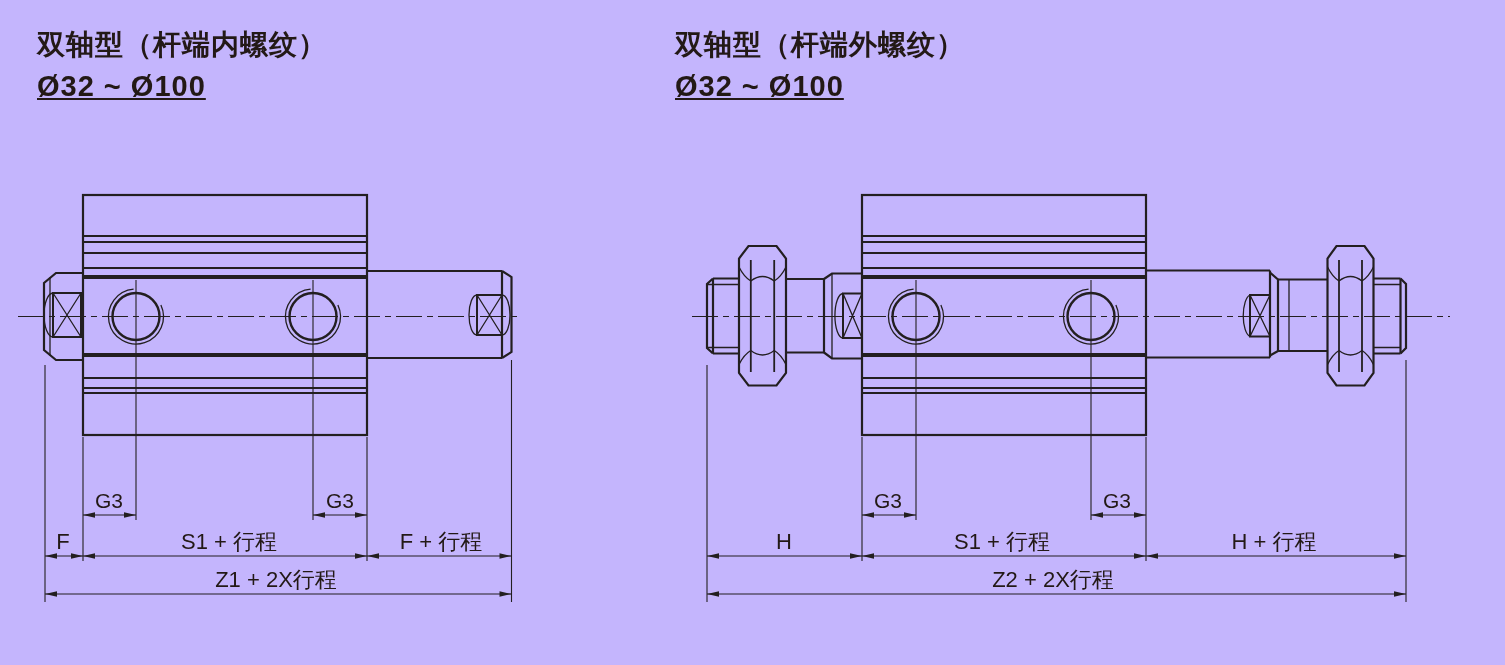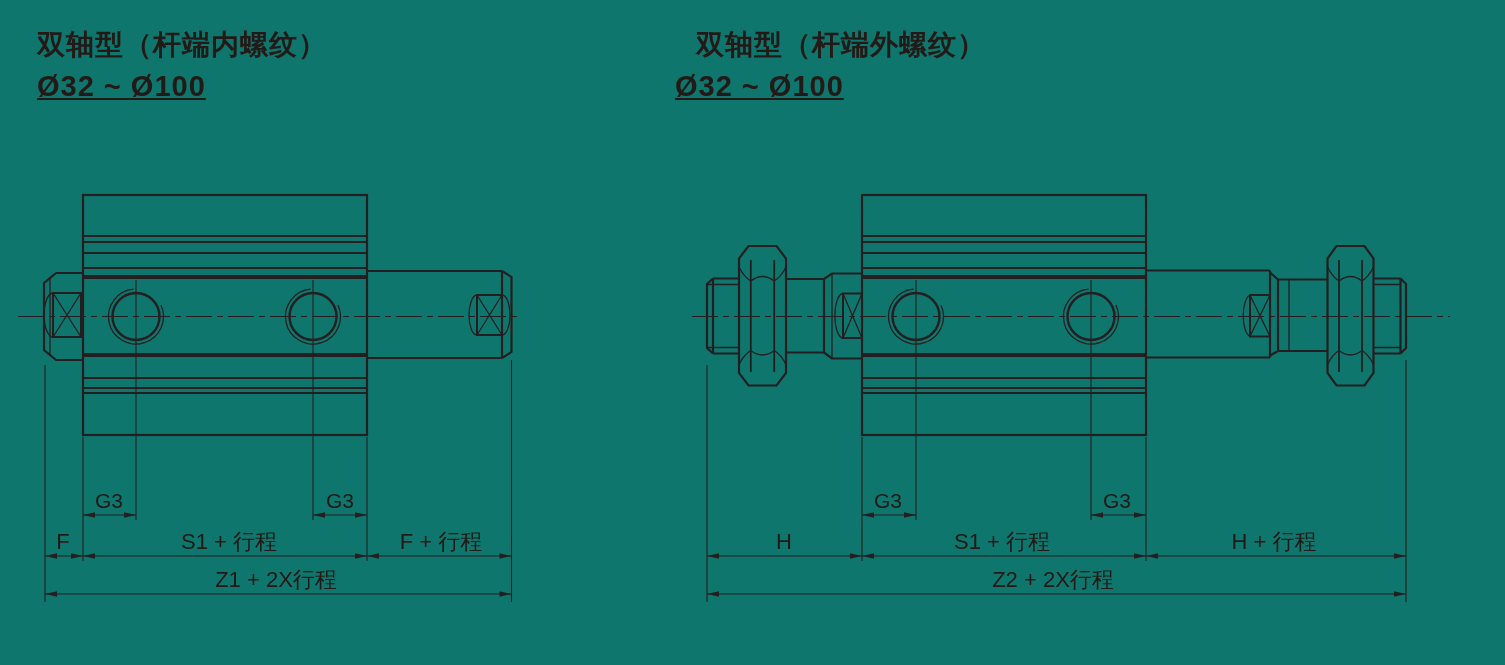--- a/index.html
+++ b/index.html
@@ -1,16 +1,16 @@
 <!DOCTYPE html>
 <html><head>
 <meta charset="utf-8">
 <style>
   html,body{margin:0;padding:0;background:#ffffff;}
-  .canvas{position:relative;width:1505px;height:665px;background:#0f766e;overflow:hidden;
+  .canvas{position:relative;width:1505px;height:665px;background:#c4b5fd;overflow:hidden;
           font-family:"Liberation Sans","DejaVu Sans",sans-serif;}
   .title{position:absolute;font-weight:bold;font-size:28px;color:#231916;letter-spacing:1px;white-space:nowrap;}
   .subtitle{position:absolute;font-weight:bold;font-size:29px;color:#231916;letter-spacing:1px;white-space:nowrap;text-decoration:underline;}
   svg{position:absolute;left:0;top:0;}
   .o   {fill:none;stroke:#231f20;stroke-width:2.2;}
   .o2  {fill:none;stroke:#231f20;stroke-width:2.4;}
   .o3  {fill:none;stroke:#231f20;stroke-width:2;}
   .g   {fill:none;stroke:#231f20;stroke-width:1.8;}
   .t   {fill:none;stroke:#231f20;stroke-width:3.8;}
   .e   {fill:none;stroke:#231f20;stroke-width:1.1;}
@@ -19,21 +19,21 @@
   .arr {fill:#231f20;stroke:none;}
   .dim {font-family:"Liberation Sans","DejaVu Sans",sans-serif;font-size:22px;fill:#231916;text-anchor:middle;}
 </style>
 </head>
 <body>
 
 <div class="canvas">
 
   <div class="title" style="left:37px;top:26px;">双轴型（杆端内螺纹）</div>
   <div class="subtitle" style="left:37px;top:70px;">Ø32 ~ Ø100</div>
-  <div class="title" style="left:696px;top:26px;">双轴型（杆端外螺纹）</div>
+  <div class="title" style="left:675px;top:26px;">双轴型（杆端外螺纹）</div>
   <div class="subtitle" style="left:675px;top:70px;">Ø32 ~ Ø100</div>
 
   <svg width="1505" height="665" viewBox="0 0 1505 665">
 
     <g>
 
       <line class="cl" x1="18" y1="316.5" x2="522" y2="316.5"></line>
 
       <g>
         <rect class="o" x="83" y="195" width="284" height="240"></rect>

